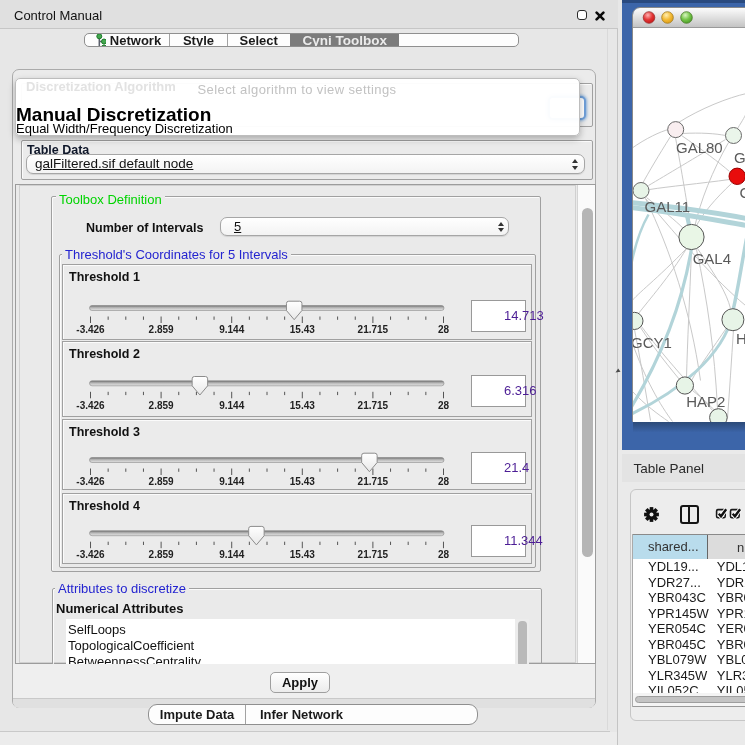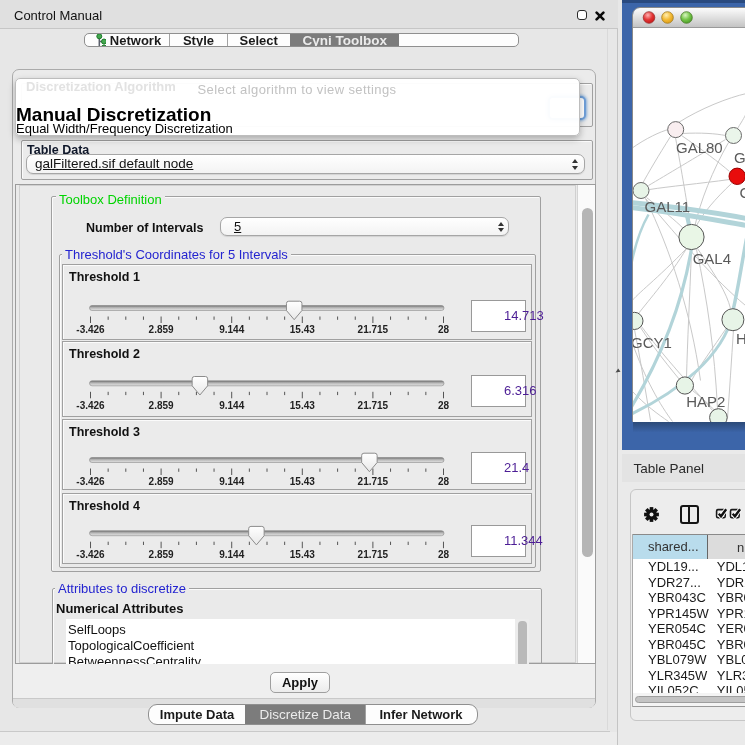--- a/index.html
+++ b/index.html
@@ -283,21 +283,20 @@
 </div>
 <div class="abs" style="left:515px;top:619px;width:13.5px;height:44.5px;background:#ececec;"></div>
 <div class="abs" style="left:518px;top:621px;width:8.5px;height:46px;background:#b9b9b9;border-radius:4px;"></div>
 
 <div class="abs" style="left:13px;top:664px;width:582px;height:33.5px;background:#efefef;"></div>
 <div class="abs" style="left:13px;top:697.5px;width:582px;height:10px;background:#e0e0e0;border-top:1px solid #c9c9c9;border-radius:0 0 6px 6px;"></div>
 <div class="abs" style="left:270px;top:672px;width:60px;height:20.5px;background:linear-gradient(#ffffff,#ececec);border:1px solid #9f9f9f;border-radius:5px;text-align:center;font-size:13px;font-weight:600;line-height:19px;color:#111;">Apply</div>
 
 <div class="seg" style="left:148px;top:703.5px;height:21px;width:329.5px;border-radius:9px;">
   <div style="width:96px;">Impute Data</div>
-  <div class="dark" style="width:119.5px;font-weight:normal;font-size:13.5px;color:#ececec;">Discretize Data</div>
   <div style="width:112px;">Infer Network</div>
 </div>
 
 <div class="abs" style="left:0;top:730.5px;width:610px;height:1px;background:#c9c9c9;"></div>
 <div class="abs" style="left:0;top:731.5px;width:617px;height:13.5px;background:#ececec;"></div>
 
 <div class="abs" style="left:606.5px;top:29px;width:1px;height:701px;background:#d9d9d9;"></div>
 
 <div class="abs" style="left:14.5px;top:77.5px;width:565.5px;height:58.5px;background:rgba(255,255,255,0.97);border:1px solid #bdbdbd;border-radius:5px;box-shadow:0 3px 7px rgba(0,0,0,0.28);"></div>
 <div class="abs" style="left:26px;top:79px;font-size:13px;font-weight:bold;color:#e2e2e2;">Discretization Algorithm</div>

